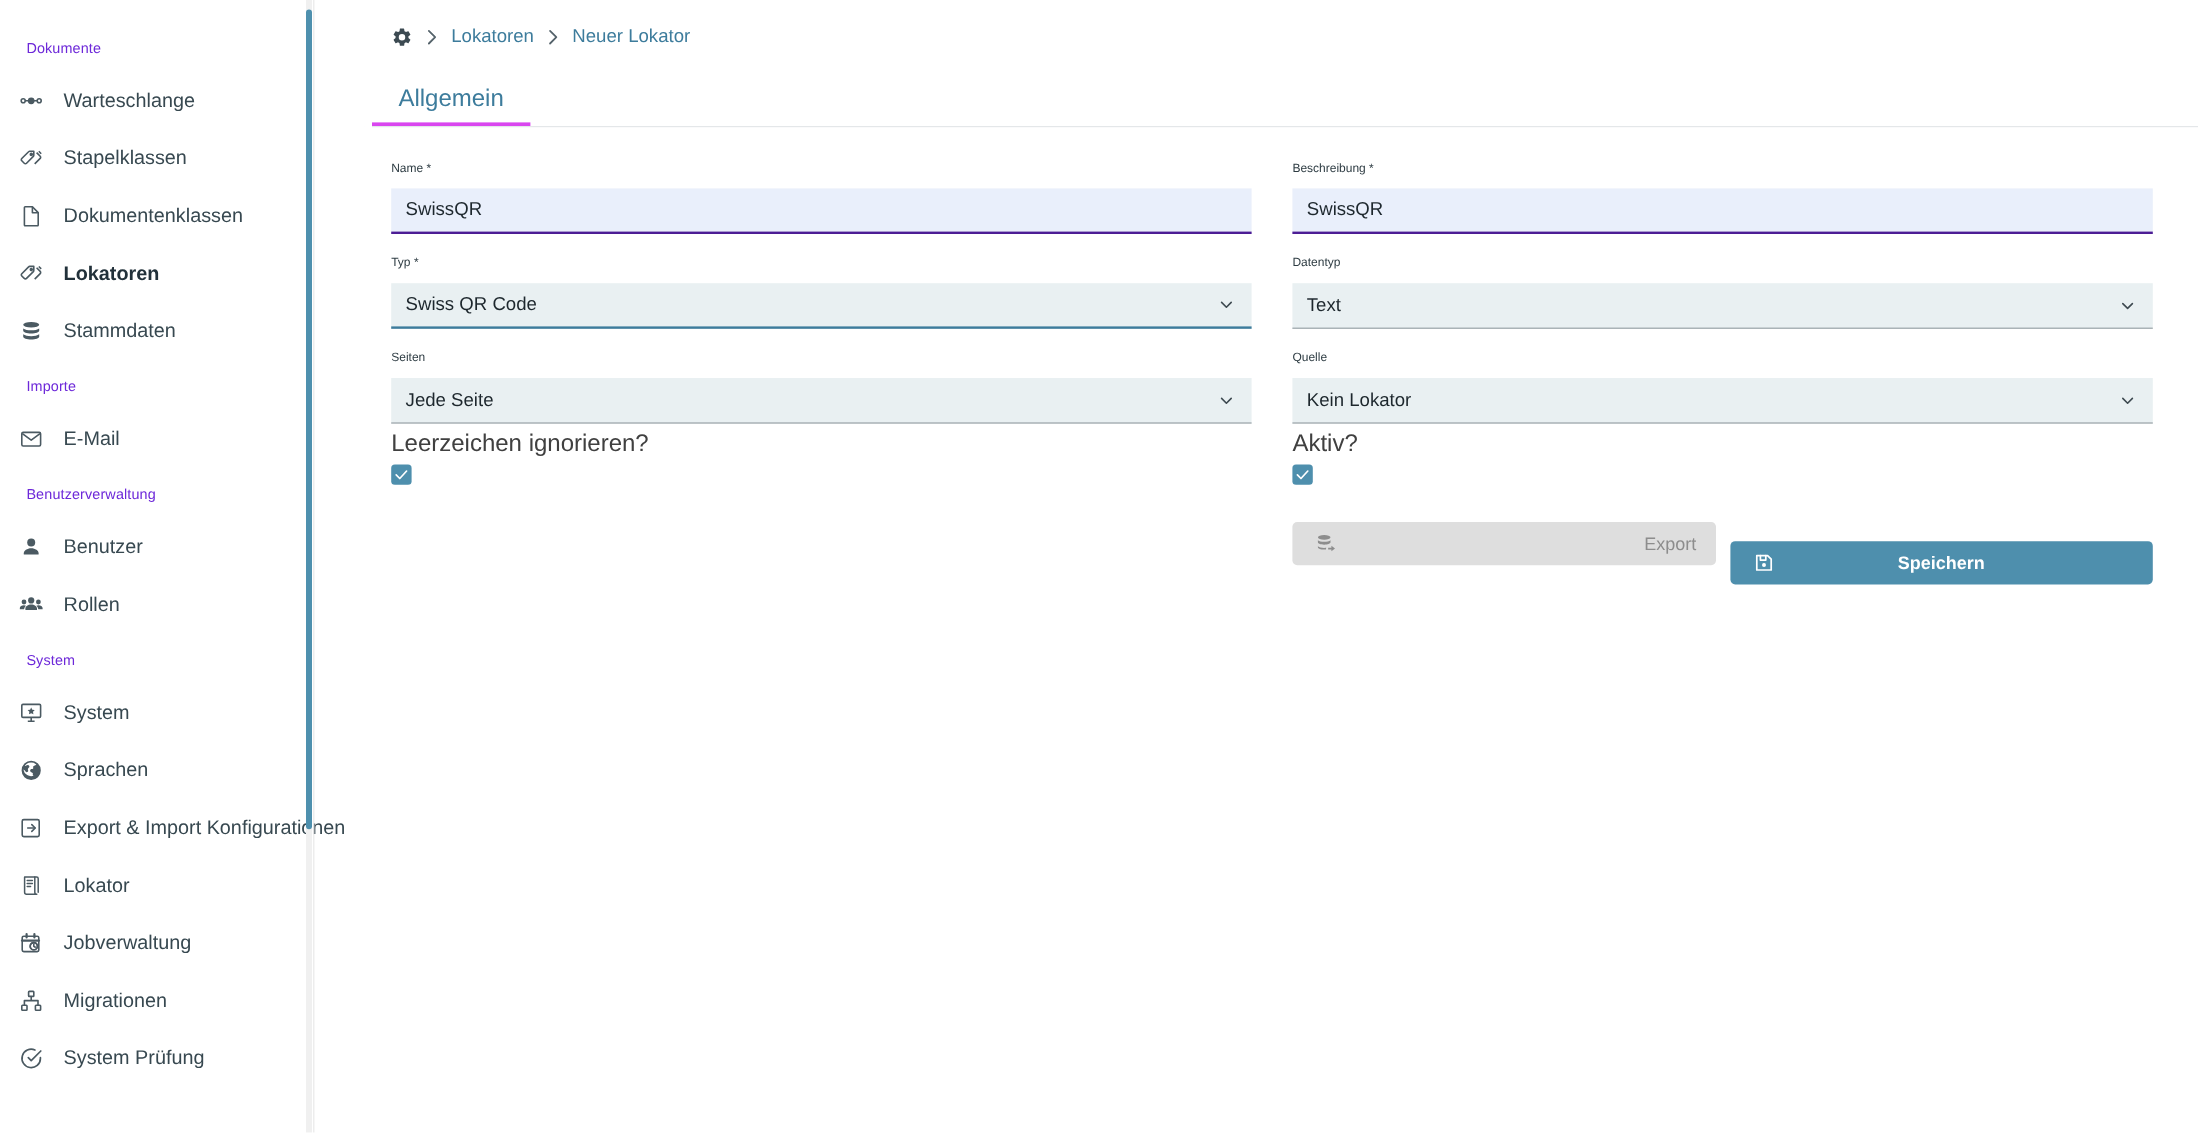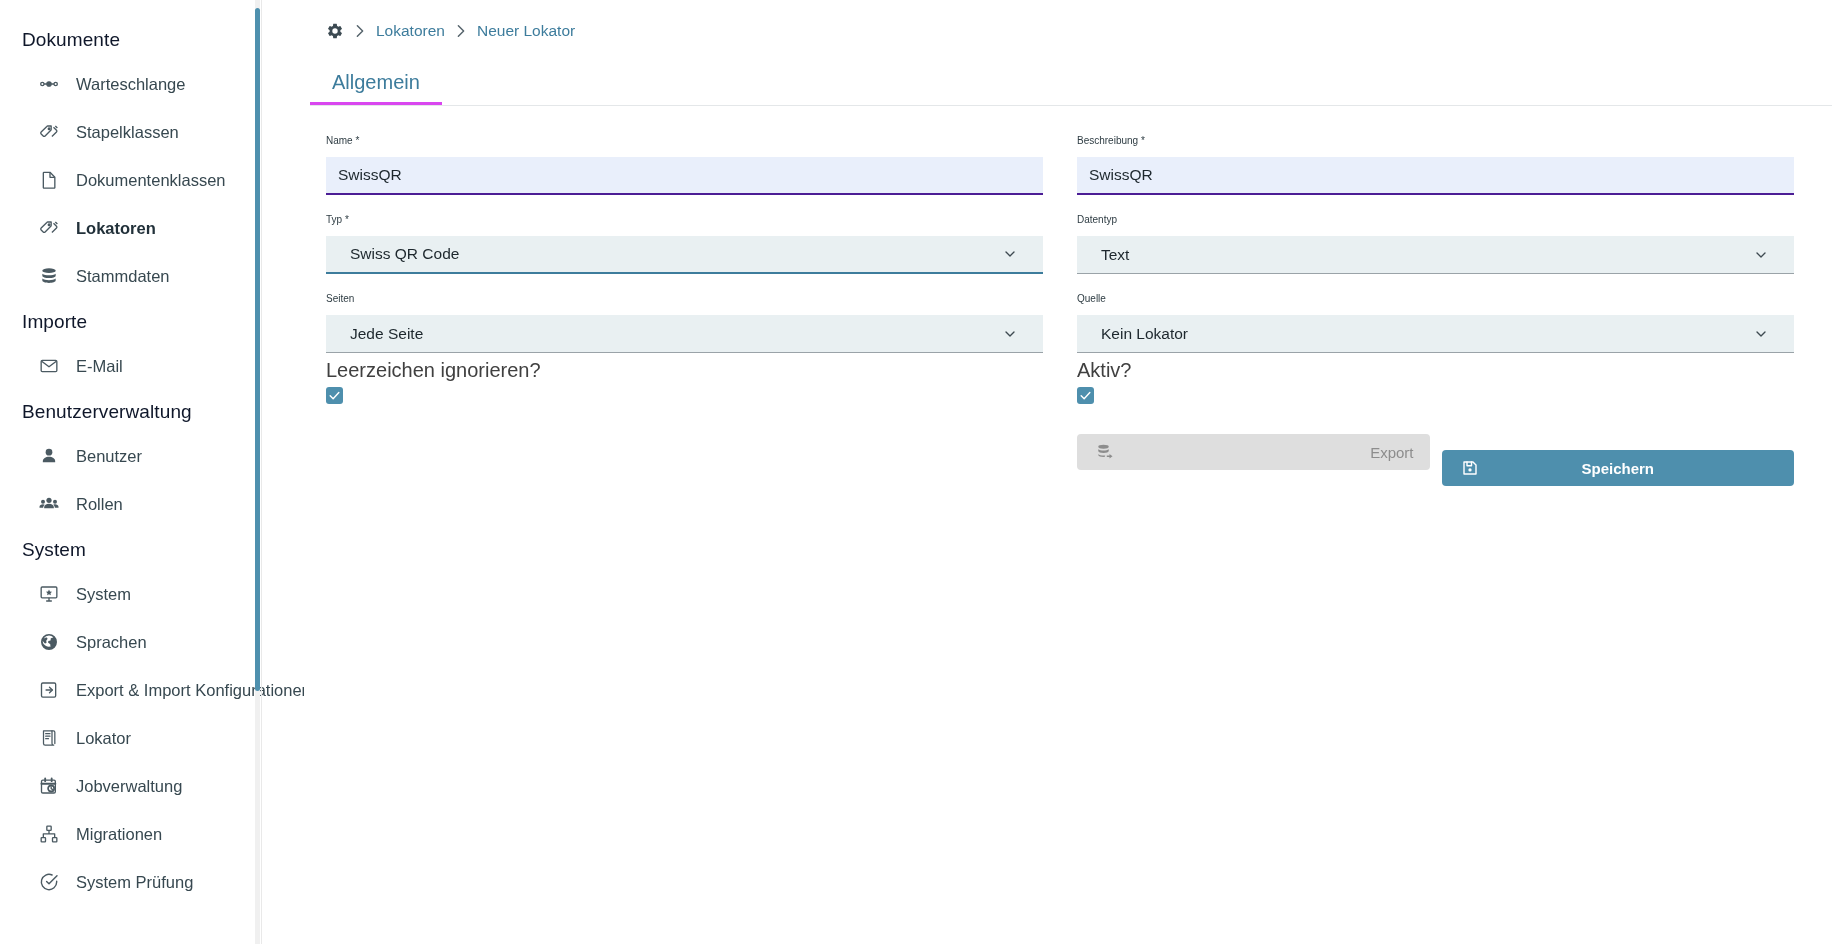--- a/index.html
+++ b/index.html
@@ -29,31 +29,31 @@
     overflow: hidden;
   }
   .sb-scroll {
     position: absolute;
     top: 0; left: 0;
     width: 304px;
     height: 944px;
     padding-top: 18px;
   }
   .sb-group-label {
-    font-size: 19px;
-    color: #0f172a;
+    font-size: 12px;
+    color: #6d28d9;
     padding: 12px 0 10px 22px;
     letter-spacing: .1px;
     line-height: 20px;
   }
   .sb-item {
     display: flex;
     align-items: center;
     height: 48px;
-    padding-left: 38px;
+    padding-left: 15px;
     gap: 16px;
     cursor: pointer;
     color: #374850;
     font-size: 16.5px;
     line-height: 20px;
   }
   .sb-item.active .sb-label { font-weight: bold; color: #22313a; }
   .sb-ico {
     width: 22px; height: 22px;
     display: inline-flex;
@@ -175,21 +175,21 @@
     display: flex;
     align-items: center;
   }
   .fselect {
     height: 38px;
     background: #e9f0f2;
     border-bottom: 1px solid #9aa3a8;
     width: 100%;
     font-size: 15.5px;
     color: #1d272d;
-    padding: 0 24px;
+    padding: 0 12px;
     display: flex;
     align-items: center;
     justify-content: space-between;
     cursor: pointer;
     position: relative;
   }
   .fselect.focused { border-bottom: 2px solid #3d7c9c; }
   .chev {
     width: 18px; height: 18px;
     color: #3e4a51;

